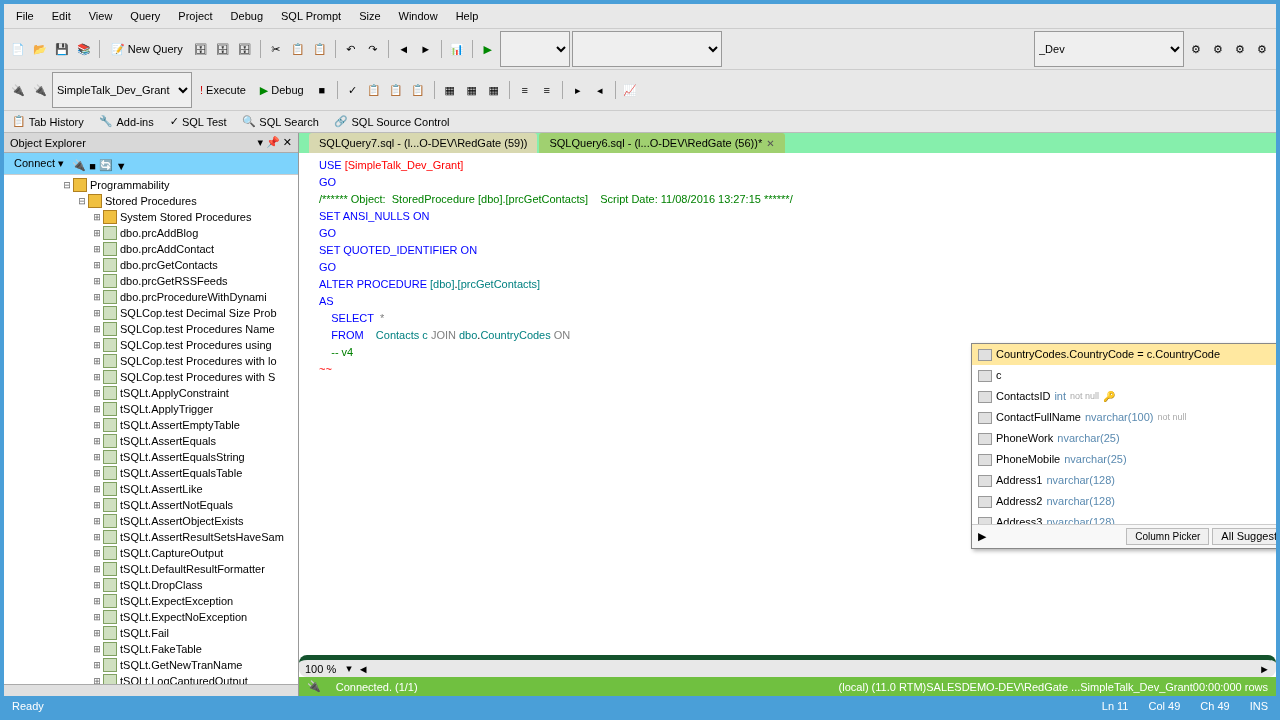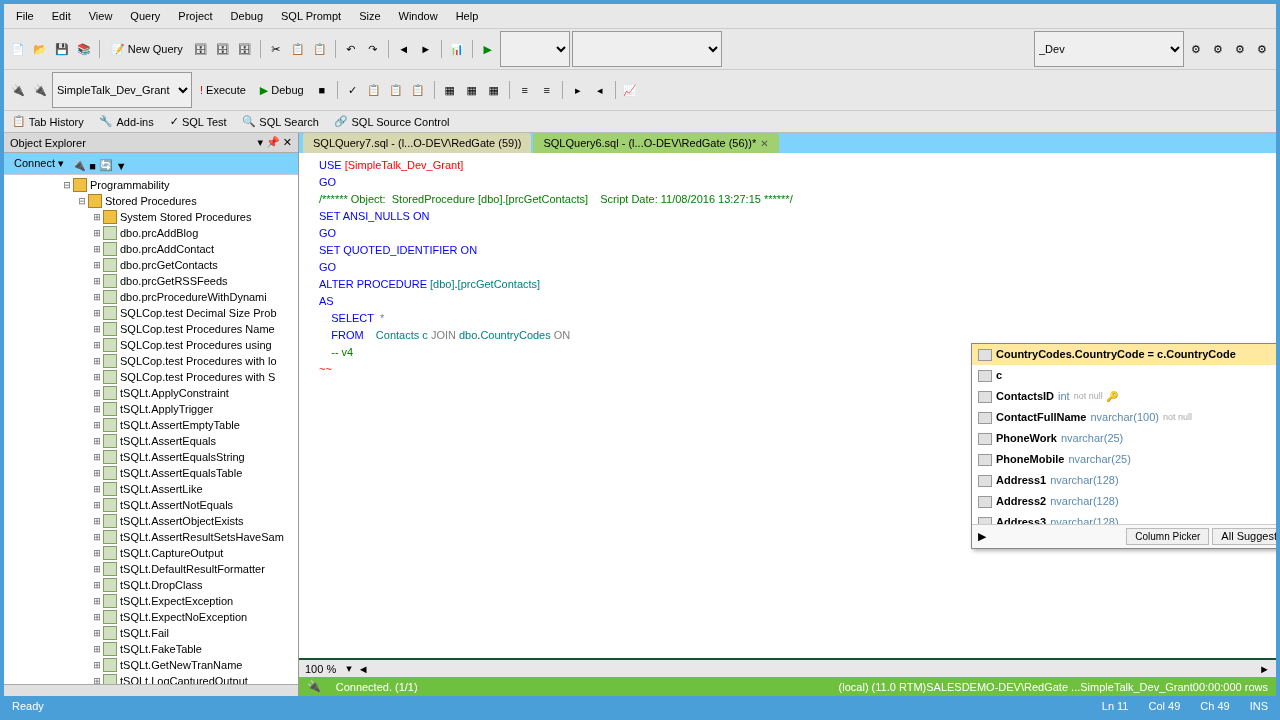--- a/index.html
+++ b/index.html
@@ -31,41 +31,41 @@
 .tree { flex: 1; overflow: auto; padding: 2px; }
 .tree-item { display: flex; align-items: center; padding: 1px 0; white-space: nowrap; cursor: pointer; }
 .tree-icon { width: 14px; height: 14px; margin-right: 3px; flex-shrink: 0; }
 .folder { background: #f0c040; border: 1px solid #b08020; }
 .proc { background: #d0e0c0; border: 1px solid #80a060; }
 .toggle { width: 12px; text-align: center; color: #666; font-size: 9px; }
 .explorer-scroll { background: #e0e0e0; height: 12px; border-top: 1px solid #aaa; }
 
 
 .editor-area { flex: 1; display: flex; flex-direction: column; position: relative; }
-.tabs { background: #7dd3fc; display: flex; padding-left: 4px; }
+.tabs { background: #86efac; display: flex; padding-left: 10px; }
 .tab { padding: 4px 10px; background: #d8d8b0; margin-right: 2px; cursor: pointer; border-top-left-radius: 3px; border-top-right-radius: 3px; display: flex; align-items: center; gap: 4px; }
 .tab.active { background: #a0d070; }
 .tab .close { font-size: 10px; color: #555; }
 .editor { flex: 1; background: #fff; font-family: Consolas, monospace; font-size: 13px; padding: 4px 8px 4px 20px; position: relative; line-height: 17px; overflow: auto; }
 .editor-line { white-space: pre; }
 .kw { color: #0000ff; }
 .str { color: #ff0000; }
 .cmt { color: #008000; }
 .id { color: #008080; }
 .gray { color: #808080; }
 
-.zoom-bar { background: #e8e8e8; padding: 2px 6px; border-top: 2px solid #14532d; display: flex; align-items: center; }
+.zoom-bar { background: #e8e8e8; padding: 2px 6px; border-top: 5px solid #14532d; display: flex; align-items: center; border-radius: 8px; }
 
 
 .intellisense { position: absolute; left: 672px; top: 190px; width: 350px; background: #fff; border: 1px solid #888; box-shadow: 2px 2px 4px rgba(0,0,0,0.3); z-index: 100; display: flex; flex-direction: column; }
 .intellisense-list { max-height: 180px; overflow-y: auto; }
 .int-row { padding: 2px 6px; display: flex; align-items: center; gap: 4px; cursor: pointer; }
 .int-row.selected { background: #ffe8a0; }
 .int-row .col-icon { width: 14px; height: 12px; background: #e0e0e0; border: 1px solid #999; flex-shrink: 0; }
-.int-row .name { color: #000; font-weight: bold; }
+.int-row .name { color: #000; }
 .int-row .type { color: #5a8ab0; }
 .int-row .badge-nn { color: #aaa; font-size: 9px; }
 .int-row .key { color: #c09020; font-size: 10px; }
 .intellisense-footer { border-top: 1px solid #ccc; padding: 3px 6px; display: flex; justify-content: space-between; align-items: center; background: #f8f8f8; }
 .intellisense-footer .btn2 { border: 1px solid #bbb; padding: 2px 8px; background: #f0f0f0; font-size: 10px; }
 
 
 .status-conn { background: #70c040; color: #fff; padding: 3px 8px; display: flex; align-items: center; gap: 15px; }
 .status-conn .right { margin-left: auto; display: flex; }
 .status-bar { background: #4a9fd8; color: #fff; padding: 4px 8px; display: flex; align-items: center; }

